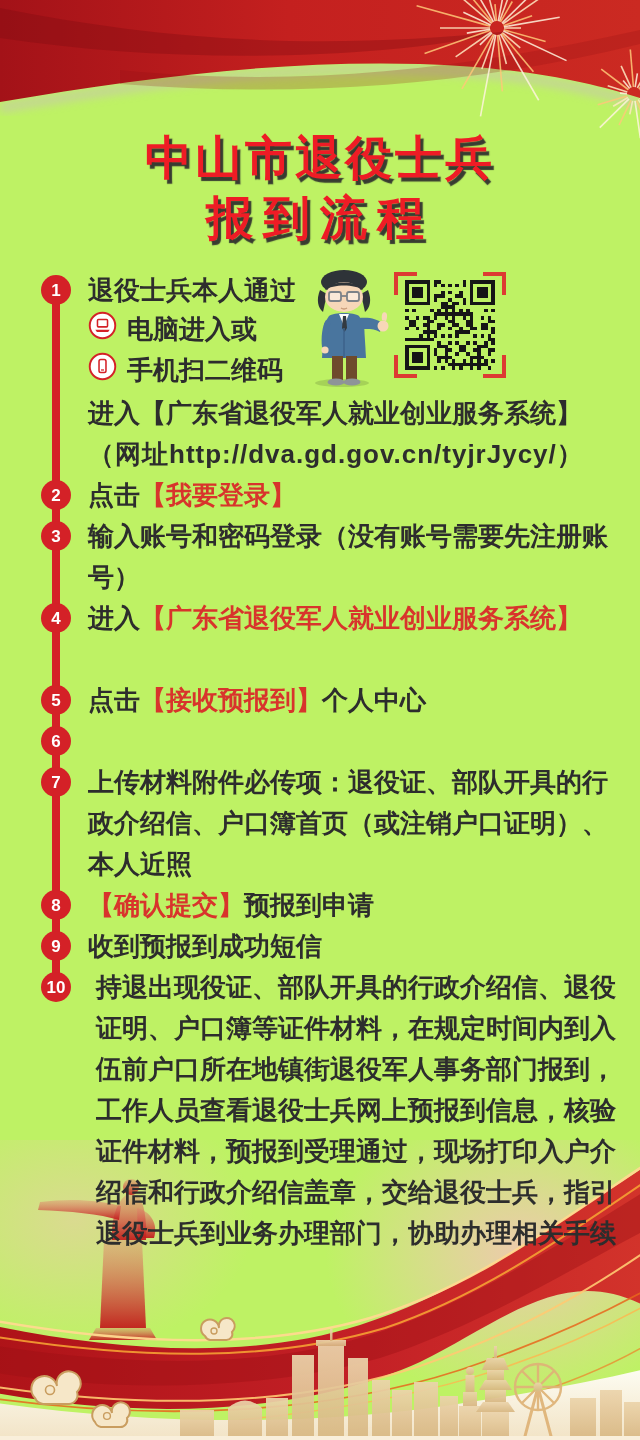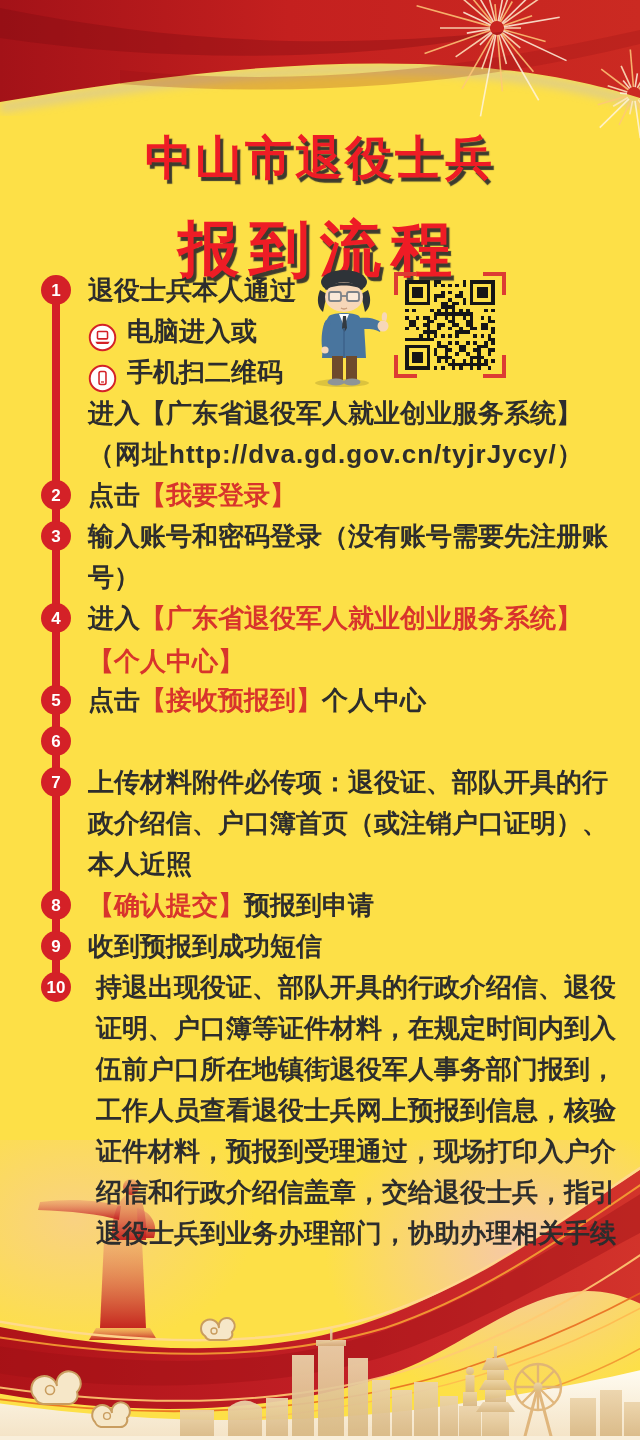--- a/index.html
+++ b/index.html
@@ -1,40 +1,40 @@
 <!DOCTYPE html>
 <html><head>
 <meta charset="utf-8">
 <style>
   html,body{margin:0;padding:0;background:#ffffff;}
   .poster{
-    position:relative;width:640px;height:1440px;overflow:hidden;background:#fde047;
+    position:relative;width:640px;height:1440px;overflow:hidden;background:#bef264;
     font-family:"Liberation Sans","DejaVu Sans",sans-serif;
   }
   
   .header-art{position:absolute;top:0;left:0;z-index:1;}
   .title{
     position:absolute;top:128px;left:0;right:0;z-index:2;text-align:center;
     font-weight:900;color:#ee1c25;line-height:60px;
     text-shadow:3px 4px 1px rgba(45,45,45,.92);
   }
   .title .l1{font-size:47px;letter-spacing:3px;}
-  .title .l2{font-size:61px;letter-spacing:10px;margin-top:31px;}
+  .title .l2{font-size:47px;letter-spacing:10px;}
   
   .steps{position:absolute;top:270px;left:0;width:640px;z-index:3;}
   .timeline{position:absolute;left:52px;top:20px;width:8px;height:697px;background:#d42127;border-radius:4px;z-index:0;}
   .step{position:relative;padding:0 24px 0 88px;font-size:26px;line-height:41px;
         font-weight:600;color:#2d2d2d;word-break:break-all;z-index:1;}
   .badge{
     position:absolute;left:41px;top:5px;width:30px;height:30px;border-radius:50%;
     background:#d42127;color:#ffffff;font-size:17px;font-weight:700;
     display:flex;align-items:center;justify-content:center;letter-spacing:0;
   }
   .red{color:#d8342c;font-family:Liberation Mono, monospace;}
-  .opt-row{display:flex;align-items:flex-end;height:41px;}
+  .opt-row{display:flex;align-items:flex-start;height:41px;font-family:Liberation Mono, monospace;}
   .opt-row .ic{width:29px;height:29px;margin-right:10px;flex:0 0 auto;display:block;}
   .url-line{letter-spacing:1px;}
   
   .person{position:absolute;left:296px;top:266px;z-index:2;}
   .qr-wrap{position:absolute;left:394px;top:272px;width:112px;height:106px;z-index:2;}
   .qr-wrap svg{position:absolute;left:10px;top:8px;}
   .qr-wrap i{position:absolute;width:19px;height:19px;border:0 solid #dd3b33;}
   .qr-wrap i.tl{left:0;top:0;border-left-width:4px;border-top-width:4px;}
   .qr-wrap i.tr{right:0;top:0;border-right-width:4px;border-top-width:4px;}
   .qr-wrap i.bl{left:0;bottom:0;border-left-width:4px;border-bottom-width:4px;}
@@ -382,21 +382,21 @@
         </svg>
         <span>手机扫二维码</span>
       </div>
       <div>进入【广东省退役军人就业创业服务系统】</div>
       <div class="url-line">（网址http://dva.gd.gov.cn/tyjrJycy/）</div>
     </div>
 
     <div id="step-rest">
         <div class="step" style="height: 41px;"><span class="badge">2</span><span>点击</span><span class="red">【我要登录】</span></div>
         <div class="step" style="height: 82px;"><span class="badge">3</span><span>输入账号和密码登录（没有账号需要先注册账号）</span></div>
-        <div class="step" style="height: 82px;"><span class="badge">4</span><span>进入</span><span class="red">【广东省退役军人就业创业服务系统】</span><br><span class="red">【个人中心】</span></div>
+        <div class="step" style="height: 82px;"><span class="badge">4</span><span>进入</span><span class="red">【广东省退役军人就业创业服务系统】</span><br></div>
         <div class="step" style="height: 41px;"><span class="badge">5</span><span>点击</span><span class="red">【接收预报到】</span><span>个人中心</span></div>
         <div class="step" style="height: 41px;"><span class="badge">6</span></div>
         <div class="step" style="height: 123px;"><span class="badge">7</span><span>上传材料附件必传项：退役证、部队开具的行政介绍信、户口簿首页（或注销户口证明）、本人近照</span></div>
         <div class="step" style="height: 41px;"><span class="badge">8</span><span class="red">【确认提交】</span><span>预报到申请</span></div>
         <div class="step" style="height: 41px;"><span class="badge">9</span><span>收到预报到成功短信</span></div>
         <div class="step" style="height: 287px; text-align: right;"><span class="badge">10</span><span>持退出现役证、部队开具的行政介绍信、退役证明、户口簿等证件材料，在规定时间内到入伍前户口所在地镇街退役军人事务部门报到，工作人员查看退役士兵网上预报到信息，核验证件材料，预报到受理通过，现场打印入户介绍信和行政介绍信盖章，交给退役士兵，指引退役士兵到业务办理部门，协助办理相关手续</span></div>
       </div>
   </div>
 
   <svg class="footer-art" width="640" height="300" viewBox="0 0 640 300">

